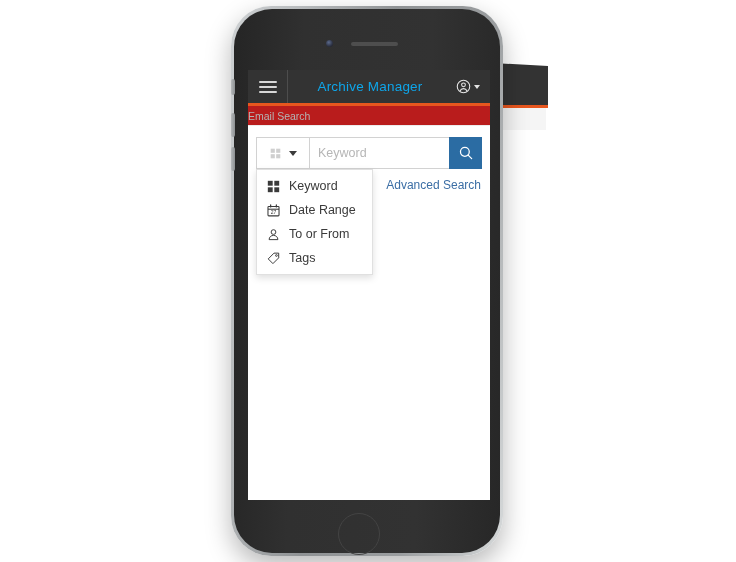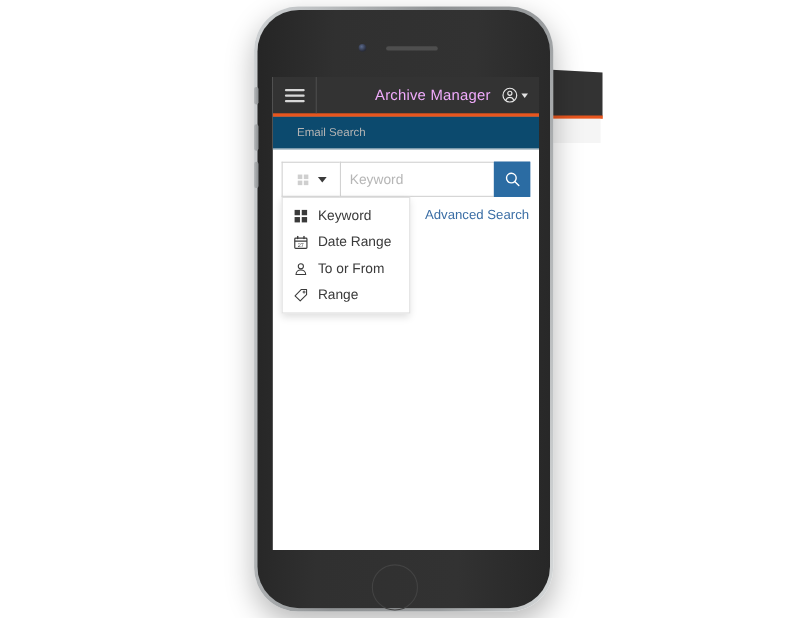--- a/index.html
+++ b/index.html
@@ -88,37 +88,37 @@
     display:flex; align-items:center;
     border-bottom:3px solid #e8561e;
   }
   .hamburger{
     width:40px; height:33px; display:flex; flex-direction:column;
     align-items:center; justify-content:center; gap:3px;
     border-right:1px solid #4d4d4d; box-sizing:border-box; cursor:pointer;
   }
   .hamburger span{display:block;width:18px;height:2px;background:#d8d8d8;border-radius:1px;}
   .app-title{
-    flex:1; text-align:right; color:#f0abfc;
+    flex:1; text-align:center; color:#0ea5e9;
     font-size:13.5px; letter-spacing:.2px; padding-left:6px;
   }
   .avatar-wrap{
     width:44px; height:33px; display:flex; align-items:center; justify-content:center;
     gap:3px; cursor:pointer;
   }
   .avatar-ico{width:15px;height:15px;display:block;}
   .caret-dn{
     width:0;height:0;border-left:3.5px solid transparent;border-right:3.5px solid transparent;
     border-top:4px solid #e3e3e3;
   }
 
   
   .sub-header{
-    height:30px; background:#0c4a6e; display:flex; align-items:center;
-    padding-left:22px; box-sizing:border-box;
+    height:20px; background:#b91c1c; display:flex; align-items:center;
+    padding-left:0; box-sizing:border-box;
     border-bottom:1px solid #ececec;
   }
   .sub-header-title{font-size:10.5px;color:#b4b4b4;}
 
   
   .search-area{position:relative;padding:11px 8px 0 8px;}
   .search-row{display:flex;align-items:stretch;height:32px;}
   .type-toggle{
     width:53px; background:#ffffff; border:1px solid #d2d2d2; border-right:none;
     display:flex;align-items:center;justify-content:center;gap:8px;cursor:pointer;box-sizing:border-box;
@@ -258,21 +258,21 @@
               </svg>
               <span class="dd-label">To or From</span>
             </div>
 
 
             <div class="dd-item">
               <svg class="dd-ico" viewBox="0 0 16 16">
                 <path d="M8.6 1.4H14.4v5.8L7.3 14.3 1.5 8.5z" fill="none" stroke="#3a3a3a" stroke-width="1.2" stroke-linejoin="round"></path>
                 <circle cx="11.6" cy="4.3" r="1.1" fill="none" stroke="#3a3a3a" stroke-width="1.1"></circle>
               </svg>
-              <span class="dd-label">Range</span>
+              <span class="dd-label">Tags</span>
             </div>
 
           </div>
         </div>
 
       </div>
 
       <div class="mute-btn"></div>
       <div class="vol-btn vol-1"></div>
       <div class="vol-btn vol-2"></div>

